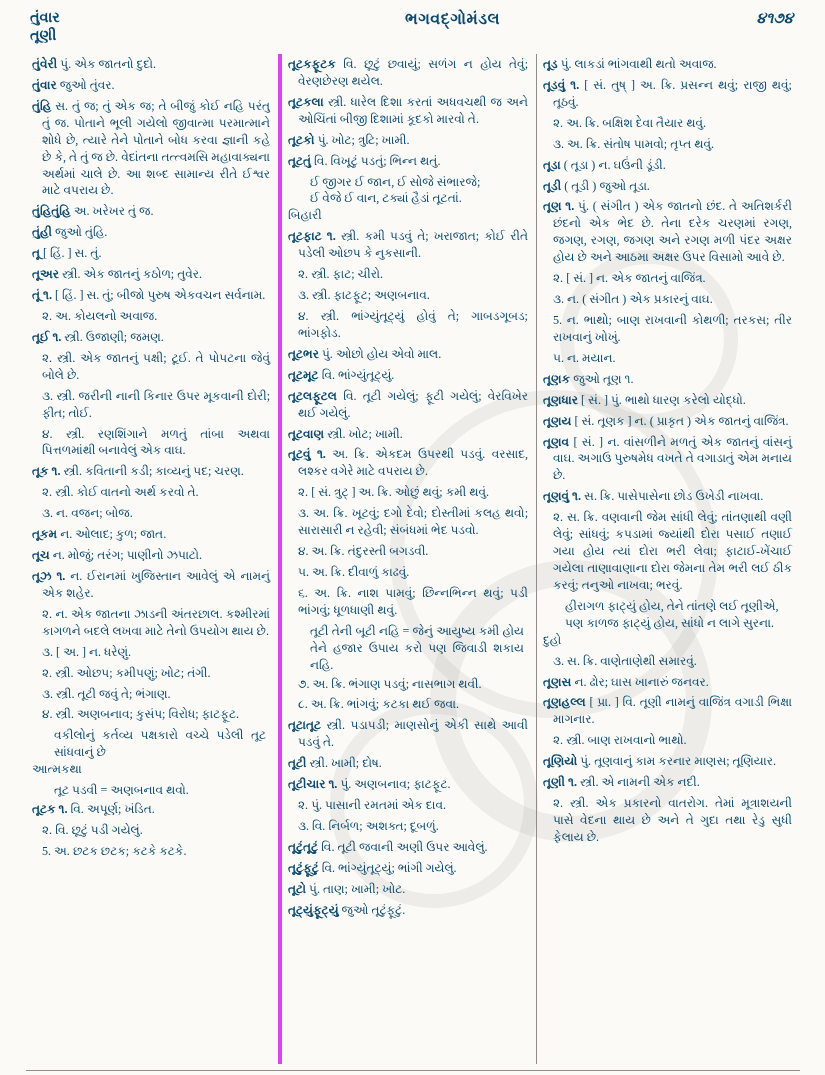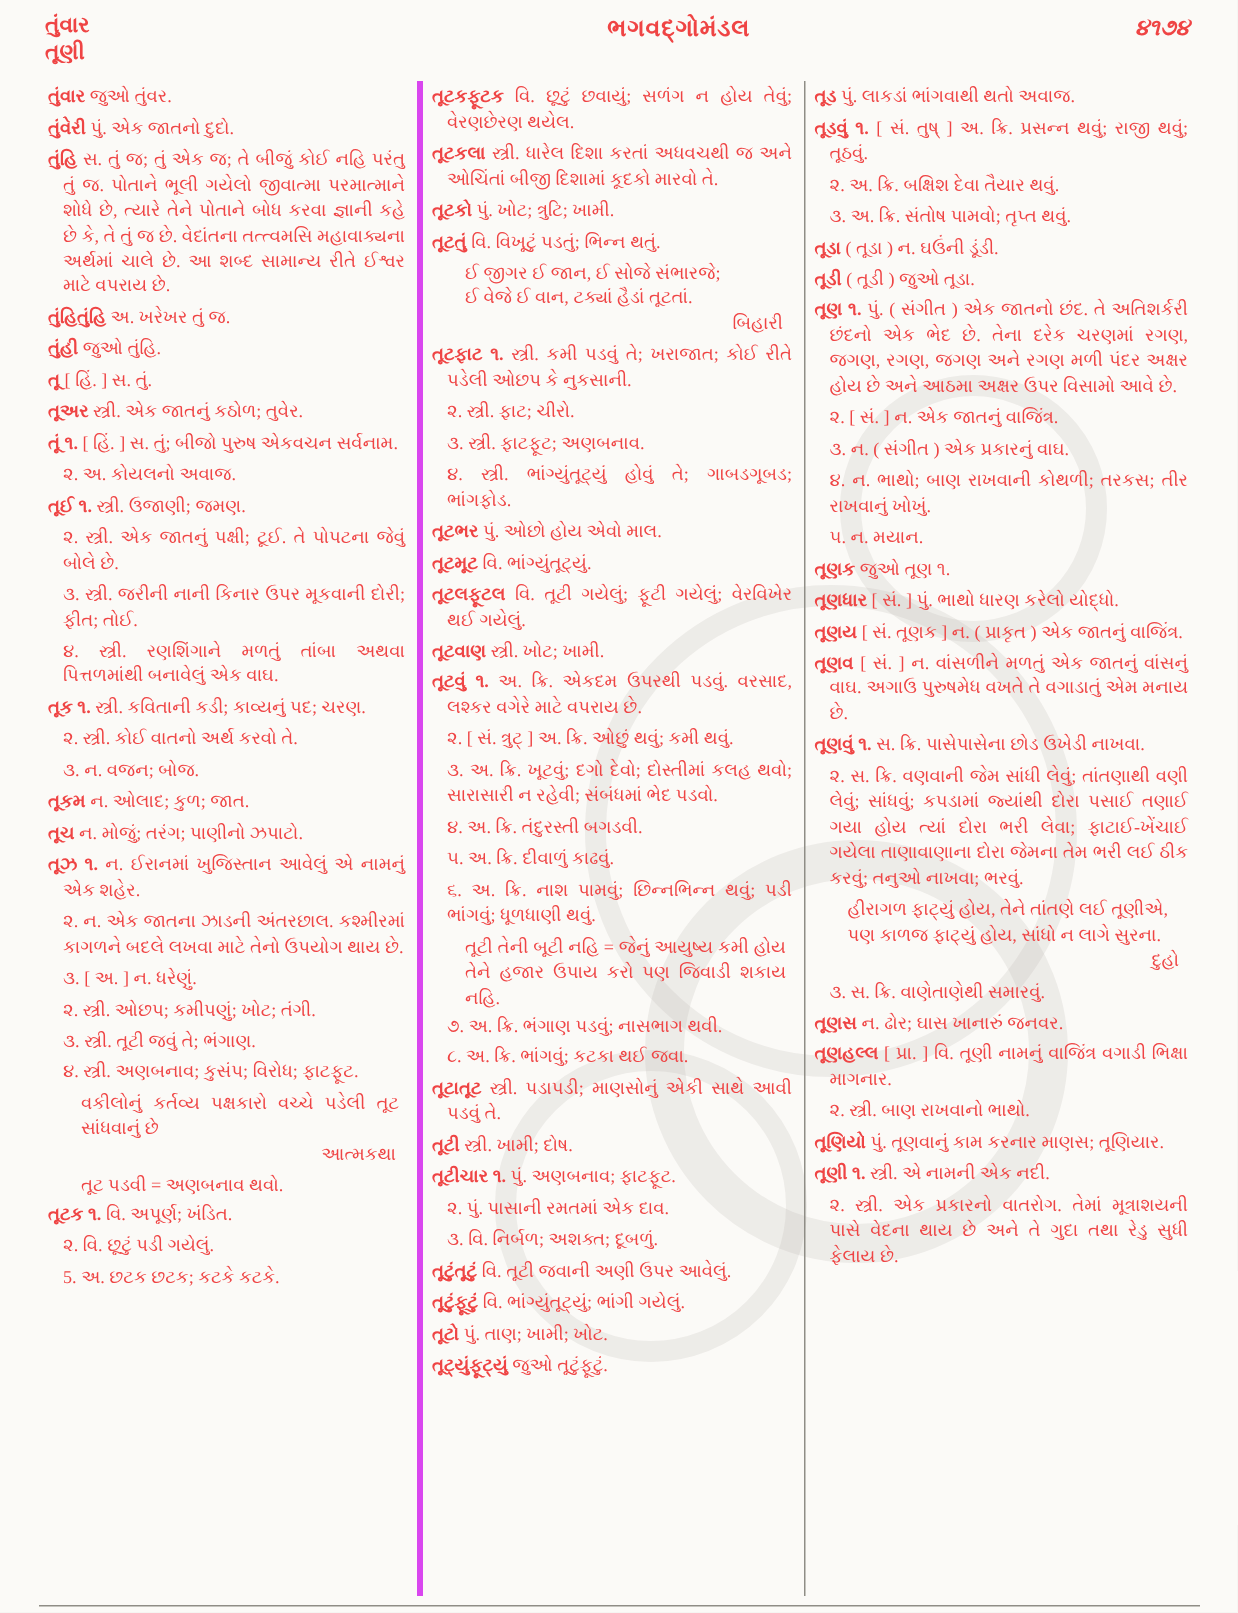--- a/index.html
+++ b/index.html
@@ -5,21 +5,21 @@
   html,body{margin:0;padding:0;}
   body{
     font-family:"Liberation Serif","DejaVu Serif",serif;
     background:#e8e6e1;
   }
   .page{
     position:relative;
     width:825px;height:1075px;
     margin:0 auto;
     background:#fbfaf7;
-    color:#ef4444;
+    color:#0c4a6e;
     overflow:hidden;
     box-sizing:border-box;
   }
   
   .wm{
     position:absolute;border-radius:50%;
     border:14px solid rgba(175,173,166,0.18);
     pointer-events:none;z-index:0;
   }
   .wm.w1{width:300px;height:300px;left:390px;top:390px;}
@@ -61,21 +61,21 @@
   .bottom-rule{
     position:absolute;left:26px;right:25px;bottom:4px;
     border-bottom:1px solid #8f8d86;z-index:2;
   }
 
   p.block{margin:0 0 4px 0;}
   p.entry{text-indent:0;padding-left:10px;}
   p.entry .hw{font-weight:bold;margin-left:-10px;}
   p.sense{padding-left:10px;}
   p.quote{padding-left:22px;padding-right:4px;white-space:pre-line;margin-bottom:2px;}
-  p.attr{text-align:right;padding-right:6px;margin-top:-2px;}
+  p.attr{text-align:left;padding-right:6px;margin-top:-2px;}
 </style>
 </head>
 <body>
 
 <div class="page">
 
   <div class="wm w1"></div>
   <div class="wm w2"></div>
   <div class="wm w3"></div>
   <div class="wm w4"></div>
@@ -84,22 +84,22 @@
     <div class="guide-words">
       <div>તુંવાર</div>
       <div>તૂણી</div>
     </div>
     <div class="title">ભગવદ્ગોમંડલ</div>
     <div class="page-number">૪૧૭૪</div>
   </div>
 
   <div class="columns">
     <div class="col col1">
+        <p class="block entry"><span class="hw">તુંવેરી </span>પું. એક જાતનો દુદો.</p>
         <p class="block entry"><span class="hw">તુંવાર </span>જુઓ તુંવર.</p>
-        <p class="block entry"><span class="hw">તુંવેરી </span>પું. એક જાતનો દુદો.</p>
         <p class="block entry"><span class="hw">તુંહિ </span>સ. તું જ; તું એક જ; તે બીજું કોઈ નહિ પરંતુ તું જ. પોતાને ભૂલી ગયેલો જીવાત્મા પરમાત્માને શોધે છે, ત્યારે તેને પોતાને બોધ કરવા જ્ઞાની કહે છે કે, તે તું જ છે. વેદાંતના તત્ત્વમસિ મહાવાક્યના અર્થમાં ચાલે છે. આ શબ્દ સામાન્ય રીતે ઈશ્વર માટે વપરાય છે.</p>
         <p class="block entry"><span class="hw">તુંહિતુંહિ </span>અ. ખરેખર તું જ.</p>
         <p class="block entry"><span class="hw">તુંહી </span>જુઓ તુંહિ.</p>
         <p class="block entry"><span class="hw">તૂ </span>[ હિં. ] સ. તું.</p>
         <p class="block entry"><span class="hw">તૂઅર </span>સ્ત્રી. એક જાતનું કઠોળ; તુવેર.</p>
         <p class="block entry"><span class="hw">તૂં ૧. </span>[ હિં. ] સ. તું; બીજો પુરુષ એકવચન સર્વનામ.</p>
         <p class="block sense">૨. અ. કોયલનો અવાજ.</p>
         <p class="block entry"><span class="hw">તૂઈ ૧. </span>સ્ત્રી. ઉજાણી; જમણ.</p>
         <p class="block sense">૨. સ્ત્રી. એક જાતનું પક્ષી; ટૂઈ. તે પોપટના જેવું બોલે છે.</p>
         <p class="block sense">૩. સ્ત્રી. જરીની નાની કિનાર ઉપર મૂકવાની દોરી; ફીત; તોઈ.</p>
@@ -160,21 +160,21 @@
     <div class="col col3">
         <p class="block entry"><span class="hw">તૂડ </span>પું. લાકડાં ભાંગવાથી થતો અવાજ.</p>
         <p class="block entry"><span class="hw">તૂડવું ૧. </span>[ સં. તુષ્ ] અ. ક્રિ. પ્રસન્ન થવું; રાજી થવું; તૂઠવું.</p>
         <p class="block sense">૨. અ. ક્રિ. બક્ષિશ દેવા તૈયાર થવું.</p>
         <p class="block sense">૩. અ. ક્રિ. સંતોષ પામવો; તૃપ્ત થવું.</p>
         <p class="block entry"><span class="hw">તૂડા </span>( તૂડા ) ન. ઘઉંની ડૂંડી.</p>
         <p class="block entry"><span class="hw">તૂડી </span>( તૂડી ) જુઓ તૂડા.</p>
         <p class="block entry"><span class="hw">તૂણ ૧. </span>પું. ( સંગીત ) એક જાતનો છંદ. તે અતિશર્કરી છંદનો એક ભેદ છે. તેના દરેક ચરણમાં રગણ, જગણ, રગણ, જગણ અને રગણ મળી પંદર અક્ષર હોય છે અને આઠમા અક્ષર ઉપર વિસામો આવે છે.</p>
         <p class="block sense">૨. [ સં. ] ન. એક જાતનું વાજિંત્ર.</p>
         <p class="block sense">૩. ન. ( સંગીત ) એક પ્રકારનું વાઘ.</p>
-        <p class="block sense">૪. ન. ભાથો; બાણ રાખવાની કોથળી; તરકસ; તીર રાખવાનું ખોખું.</p>
+        <p class="block sense">5. ન. ભાથો; બાણ રાખવાની કોથળી; તરકસ; તીર રાખવાનું ખોખું.</p>
         <p class="block sense">૫. ન. મયાન.</p>
         <p class="block entry"><span class="hw">તૂણક </span>જુઓ તૂણ ૧.</p>
         <p class="block entry"><span class="hw">તૂણધાર </span>[ સં. ] પું. ભાથો ધારણ કરેલો યોદ્ધો.</p>
         <p class="block entry"><span class="hw">તૂણય </span>[ સં. તૂણક ] ન. ( પ્રાકૃત ) એક જાતનું વાજિંત્ર.</p>
         <p class="block entry"><span class="hw">તૂણવ </span>[ સં. ] ન. વાંસળીને મળતું એક જાતનું વાંસનું વાઘ. અગાઉ પુરુષમેધ વખતે તે વગાડાતું એમ મનાય છે.</p>
         <p class="block entry"><span class="hw">તૂણવું ૧. </span>સ. ક્રિ. પાસેપાસેના છોડ ઉખેડી નાખવા.</p>
         <p class="block sense">૨. સ. ક્રિ. વણવાની જેમ સાંધી લેવું; તાંતણાથી વણી લેવું; સાંધવું; કપડામાં જ્યાંથી દોરા પસાઈ તણાઈ ગયા હોય ત્યાં દોરા ભરી લેવા; ફાટાઈ-ખેંચાઈ ગયેલા તાણાવાણાના દોરા જેમના તેમ ભરી લઈ ઠીક કરવું; તનુઓ નાખવા; ભરવું.</p>
         <p class="block quote">હીરાગળ ફાટ્યું હોય, તેને તાંતણે લઈ તૂણીએ,
 પણ કાળજ ફાટ્યું હોય, સાંધો ન લાગે સુરના.</p>
         <p class="block attr">દુહો</p>

